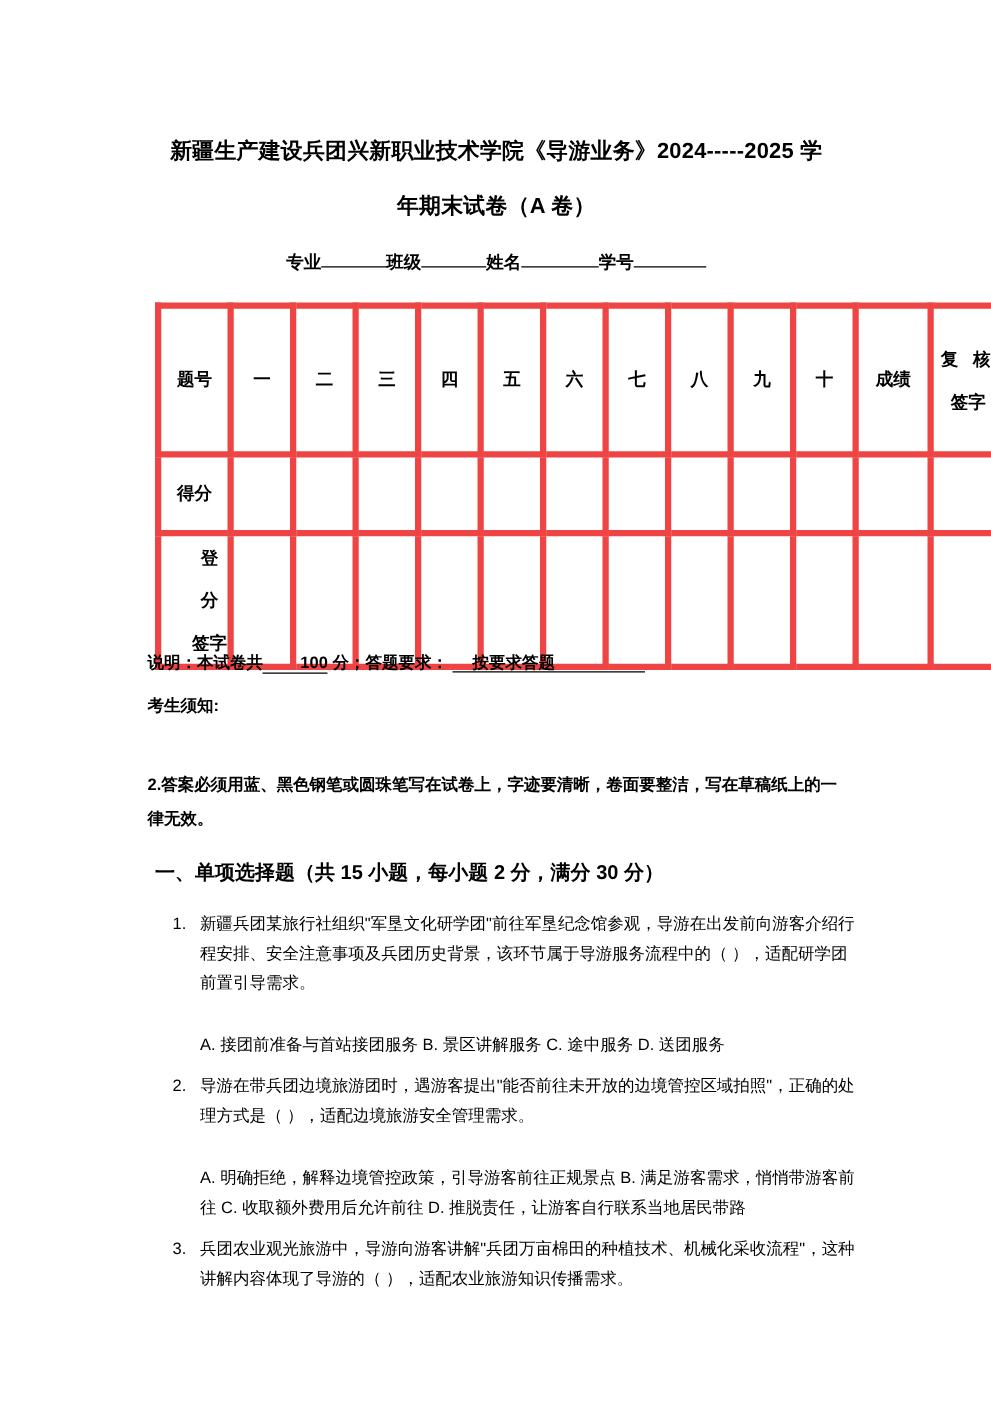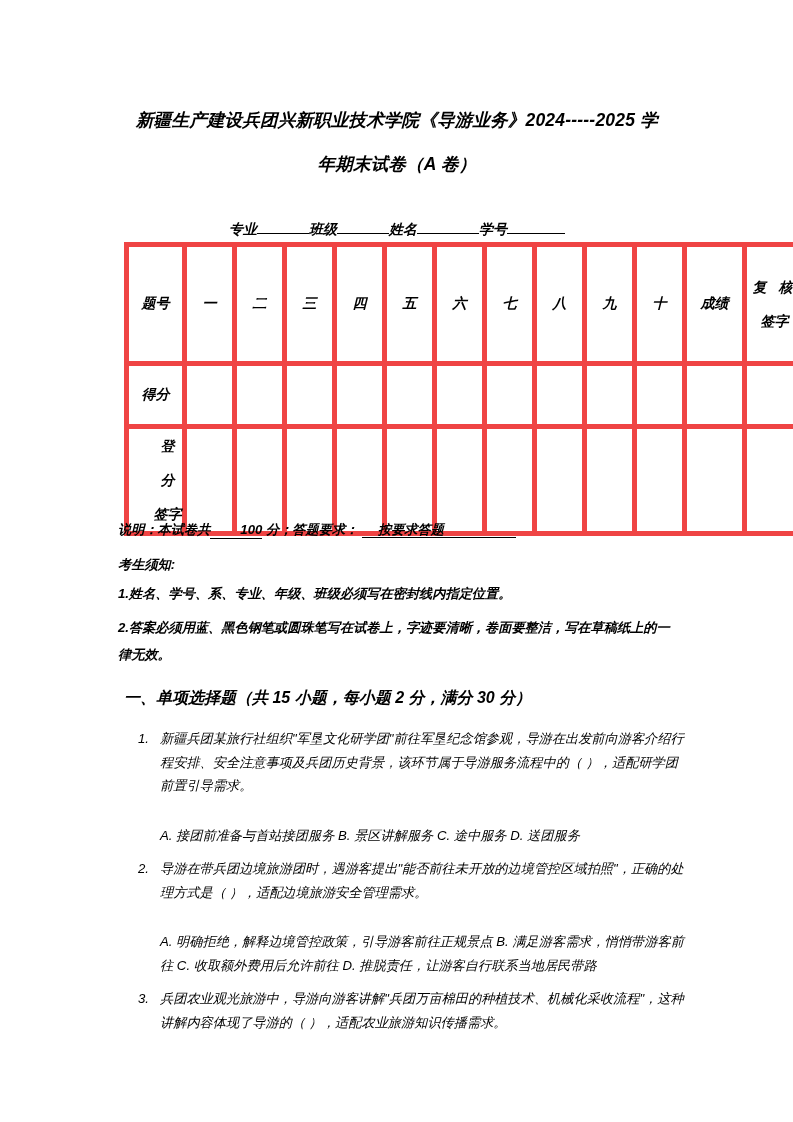--- a/index.html
+++ b/index.html
@@ -13,21 +13,20 @@
     position: relative;
     font-family: "Liberation Serif", "DejaVu Serif", serif;
     color: #000000;
     overflow: hidden;
   }
   .page {
     position: absolute;
     left: 0; top: 0;
     width: 793px;
     height: 1122px;
-    font-style: italic;
   }
   
   .title {
     position: absolute;
     left: 112px;
     top: 98px;
     width: 570px;
     text-align: center;
     font-family: "Liberation Sans", "DejaVu Sans", sans-serif;
     font-weight: bold;
@@ -39,21 +38,20 @@
   
   .info-line {
     position: absolute;
     left: 112px;
     top: 198px;
     width: 570px;
     text-align: center;
     font-family: "Liberation Sans", "DejaVu Sans", sans-serif;
     font-weight: bold;
     font-size: 14px;
-    margin-top: 20px;
   }
   .blank-u {
     display: inline-block;
     border-bottom: 1px solid #000;
     vertical-align: baseline;
     height: 15px;
   }
   .b-short { width: 52px; }
   .b-mid   { width: 58px; }
   .b-long  { width: 62px; }
@@ -212,21 +210,20 @@
   </tbody>
     </table>
 
   <div class="instr instr-1">
     <span>说明：本试卷共</span><span class="fill-u fill-score">100</span>
     <span>分；答题要求：</span>
     <span class="fill-u fill-req">按要求答题</span>
   </div>
 
   <div class="instr instr-2">考生须知:</div>
-  <div class="instr instr-3">1.姓名、学号、系、专业、年级、班级必须写在密封线内指定位置。</div>
   <div class="instr instr-4">2.答案必须用蓝、黑色钢笔或圆珠笔写在试卷上，字迹要清晰，卷面要整洁，写在草稿纸上的一律无效。</div>
 
   <div class="section-head">一、单项选择题（共 15 小题，每小题 2 分，满分 30 分）</div>
 
   <div class="questions">
     <div class="q-item">
       <span class="q-num">1.</span>
       <span class="q-text">新疆兵团某旅行社组织"军垦文化研学团"前往军垦纪念馆参观，导游在出发前向游客介绍行程安排、安全注意事项及兵团历史背景，该环节属于导游服务流程中的（ ），适配研学团前置引导需求。</span>
       <span class="q-options">A. 接团前准备与首站接团服务  B. 景区讲解服务  C. 途中服务  D. 送团服务</span>
     </div>

